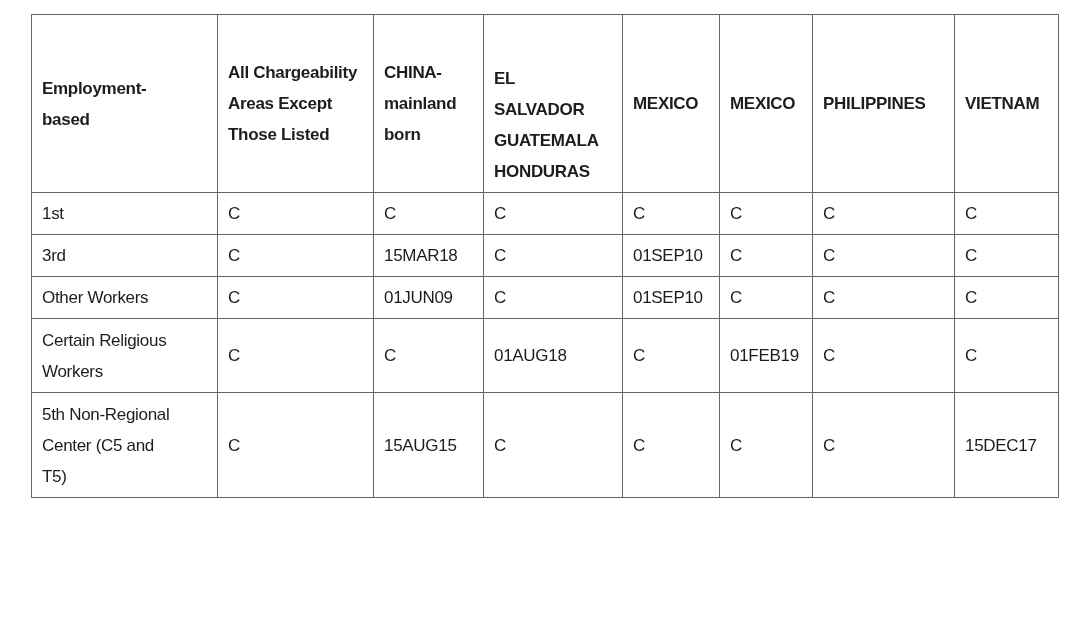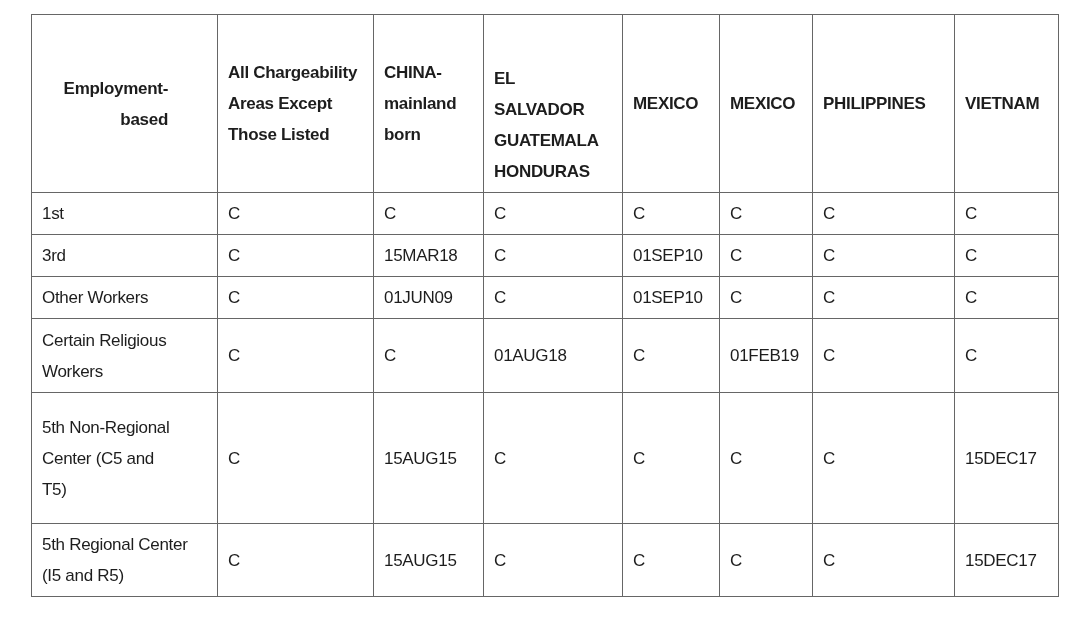--- a/index.html
+++ b/index.html
@@ -37,24 +37,24 @@
     overflow: hidden;
     background: #ffffff;
   }
   table.visa th {
     font-weight: 700;
   }
   
   tr.r-head  { height: 138px; }
   tr.r-1line { height: 42px; margin-top: 29px; }
   tr.r-2line { height: 74px; }
-  tr.r-3line { height: 131px; }
+  tr.r-3line { height: 105px; }
   tr.r-2b    { height: 70px; }
   
-  .w-emp  { display: inline-block; max-width: 126px; text-align: right; }
+  .w-emp  { display: inline-block; max-width: 126px; }
   .w-elsv { display: inline-block; max-width: 105px; margin-top: 43px; }
   .w-5non { display: inline-block; max-width: 130px; }
 </style>
 </head>
 <body>
 
 <div class="page">
   <table class="visa">
     <colgroup>
       <col style="width:186px">
@@ -122,25 +122,15 @@
       <tr class="r-3line">
         <td><span class="w-5non">5th Non-Regional Center (C5 and T5)</span></td>
         <td>C</td>
         <td>15AUG15</td>
         <td>C</td>
         <td>C</td>
         <td>C</td>
         <td>C</td>
         <td>15DEC17</td>
       </tr>
-      <tr class="r-2b">
-        <td>5th Regional Center (I5 and R5)</td>
-        <td>C</td>
-        <td>15AUG15</td>
-        <td>C</td>
-        <td>C</td>
-        <td>C</td>
-        <td>C</td>
-        <td>15DEC17</td>
-      </tr>
     </tbody>
   </table>
 </div>
 
 </body></html>

